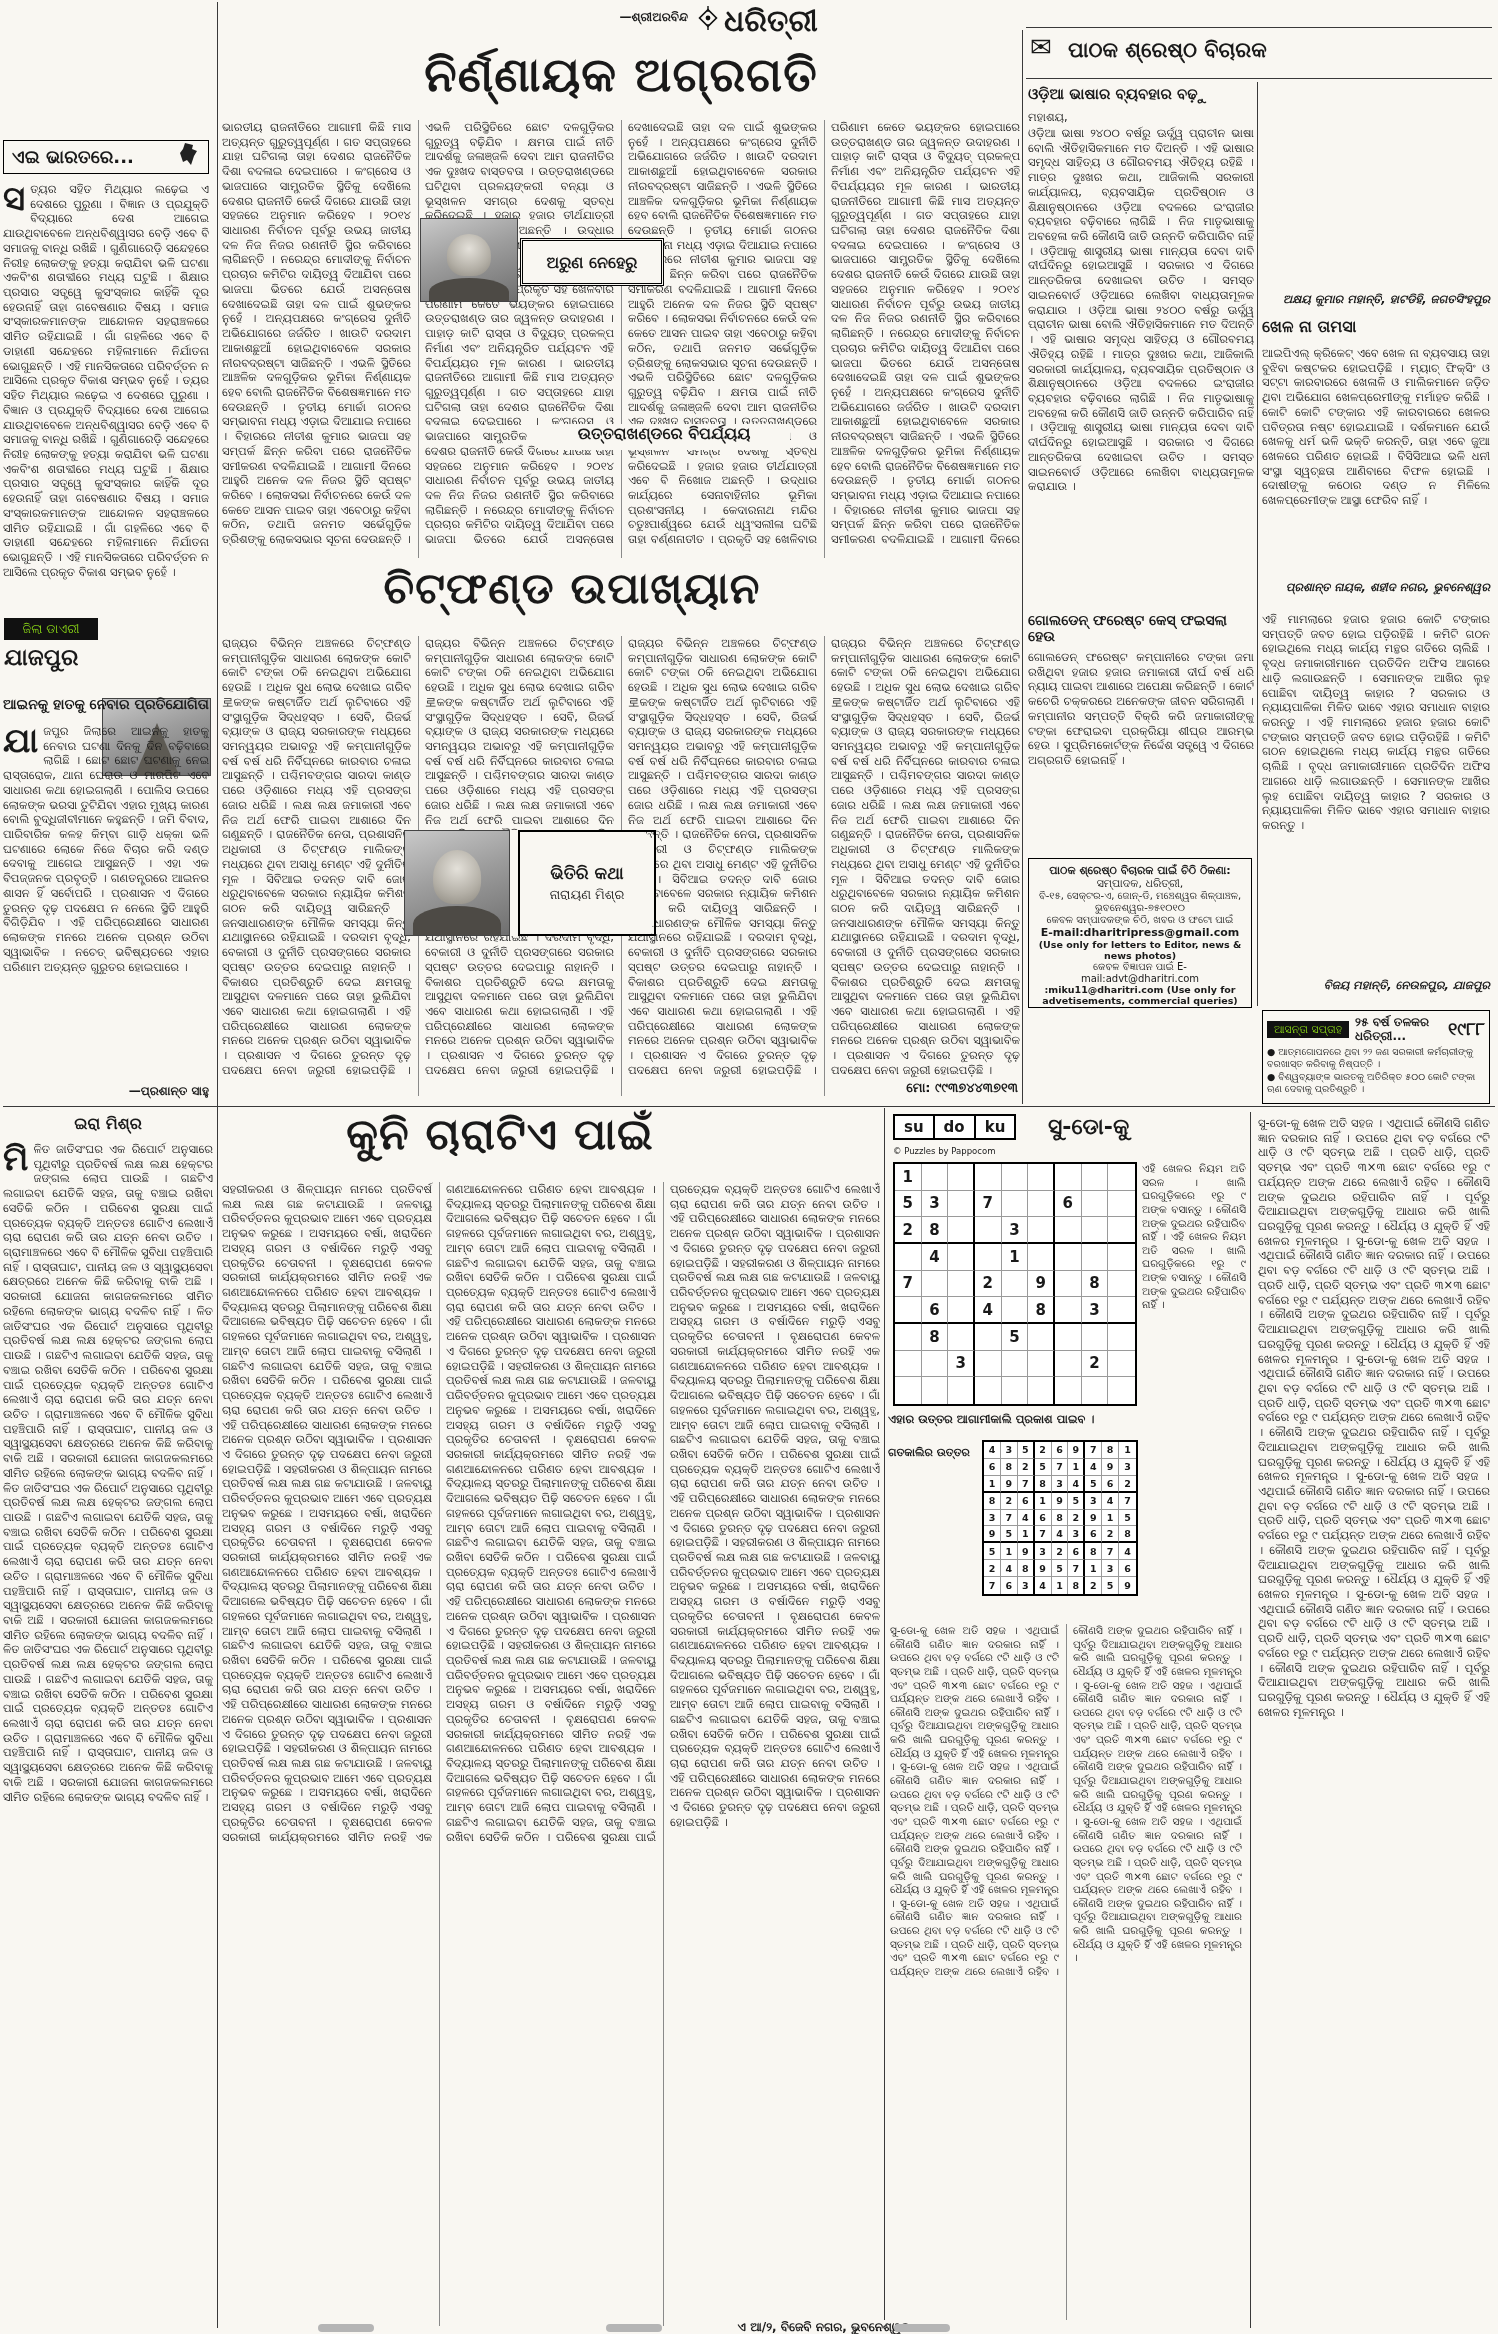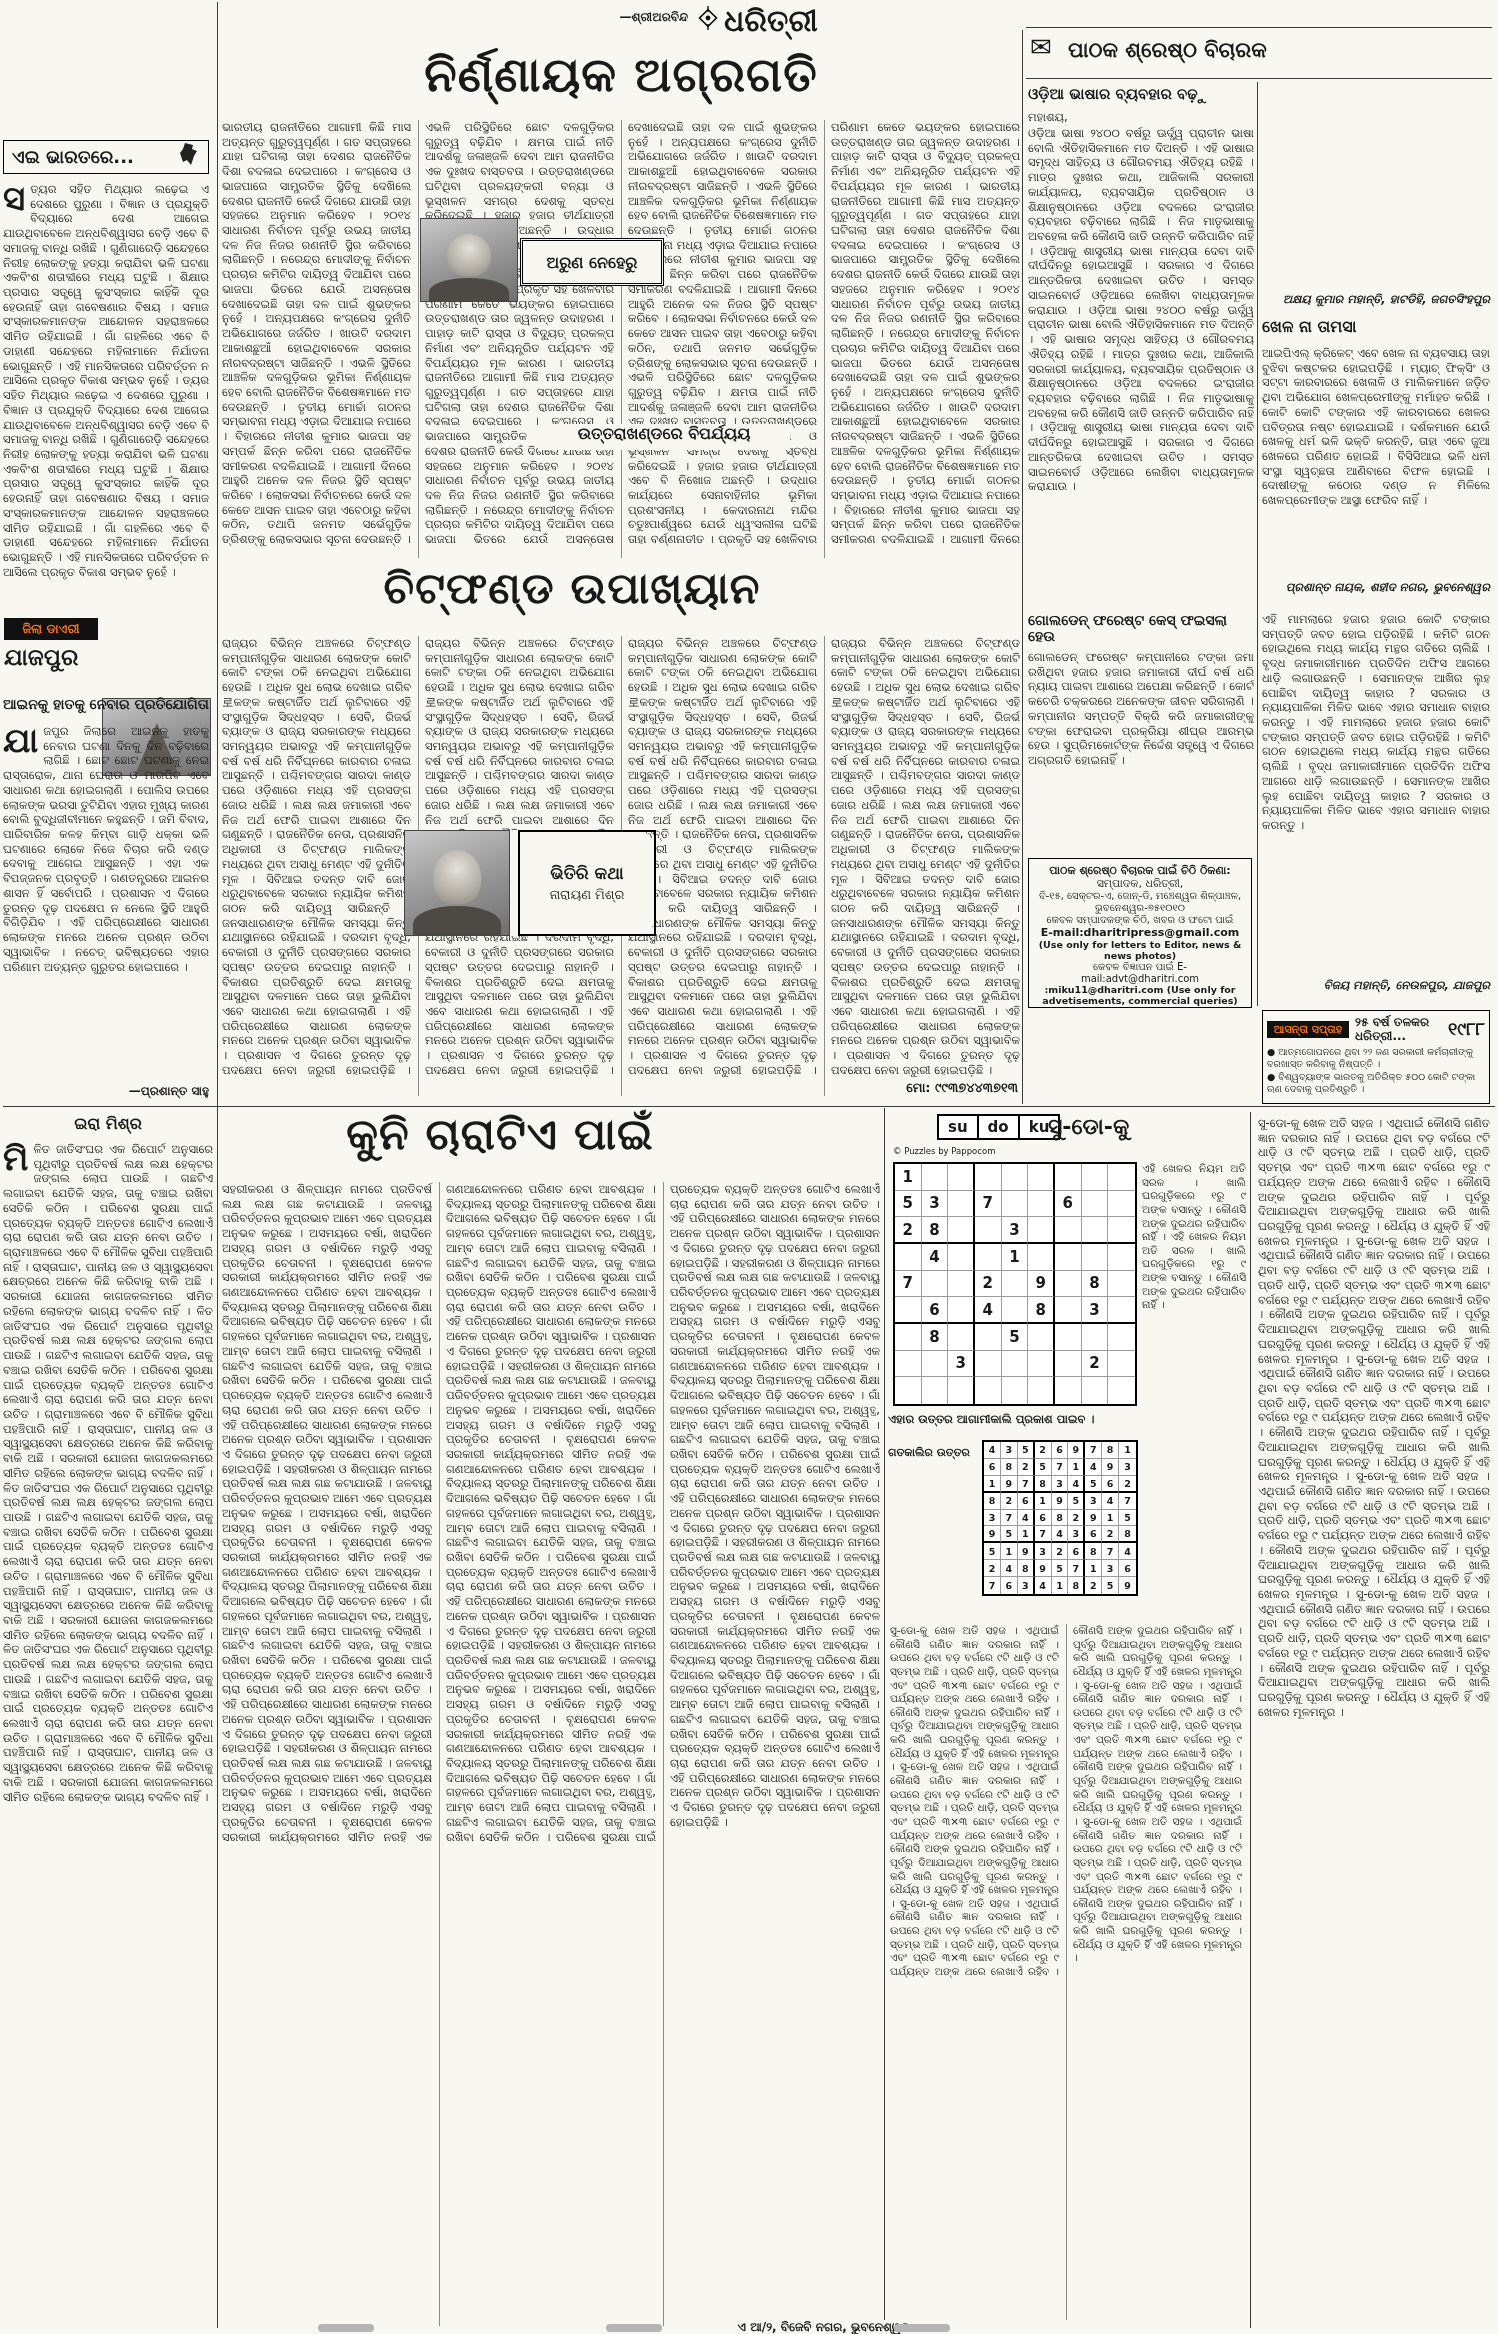--- a/index.html
+++ b/index.html
@@ -26,24 +26,24 @@
   .grid9{display:grid;grid-template-columns:repeat(9,1fr);grid-template-rows:repeat(9,1fr);
          border:2.5px solid #000;background:#fff;}
   .grid9 .cell{border-right:1px solid #9a9a9a;border-bottom:1px solid #9a9a9a;
          display:flex;align-items:center;justify-content:center;font-weight:bold;}
   .grid9 .cell.br{border-right:2px solid #000;}
   .grid9 .cell.bb{border-bottom:2px solid #000;}
   .grid9 .cell:nth-child(9n){border-right:none;}
   .grid9 .cell:nth-child(n+73){border-bottom:none;}
   .puz .cell{font-size:15px;}
   .sol .cell{font-size:9.5px;}
-  .sudologo{display:inline-flex;border:2px solid #000;background:#fff;font-weight:bold;font-size:15px;margin-left:44px;}
+  .sudologo{display:inline-flex;border:2px solid #000;background:#fff;font-weight:bold;font-size:15px;}
   .sudologo span{padding:2px 9px;}
   .sudologo span:nth-child(2){border-left:2px solid #000;border-right:2px solid #000;}
-  .blackchip{background:#111;color:#f97316;display:flex;align-items:center;justify-content:center;font-weight:bold;}
+  .blackchip{background:#111;color:#84cc16;display:flex;align-items:center;justify-content:center;font-weight:normal;}
   .pre{white-space:pre-line;}
   .paperbg{background:#f9f7f2;}
 </style>
 </head>
 <body>
 
 <div class="page">
 
   <div class="vr" style="left:217px;top:2px;height:2326px;"></div>
   <div class="vr" style="left:1022px;top:30px;height:1074px;"></div>

